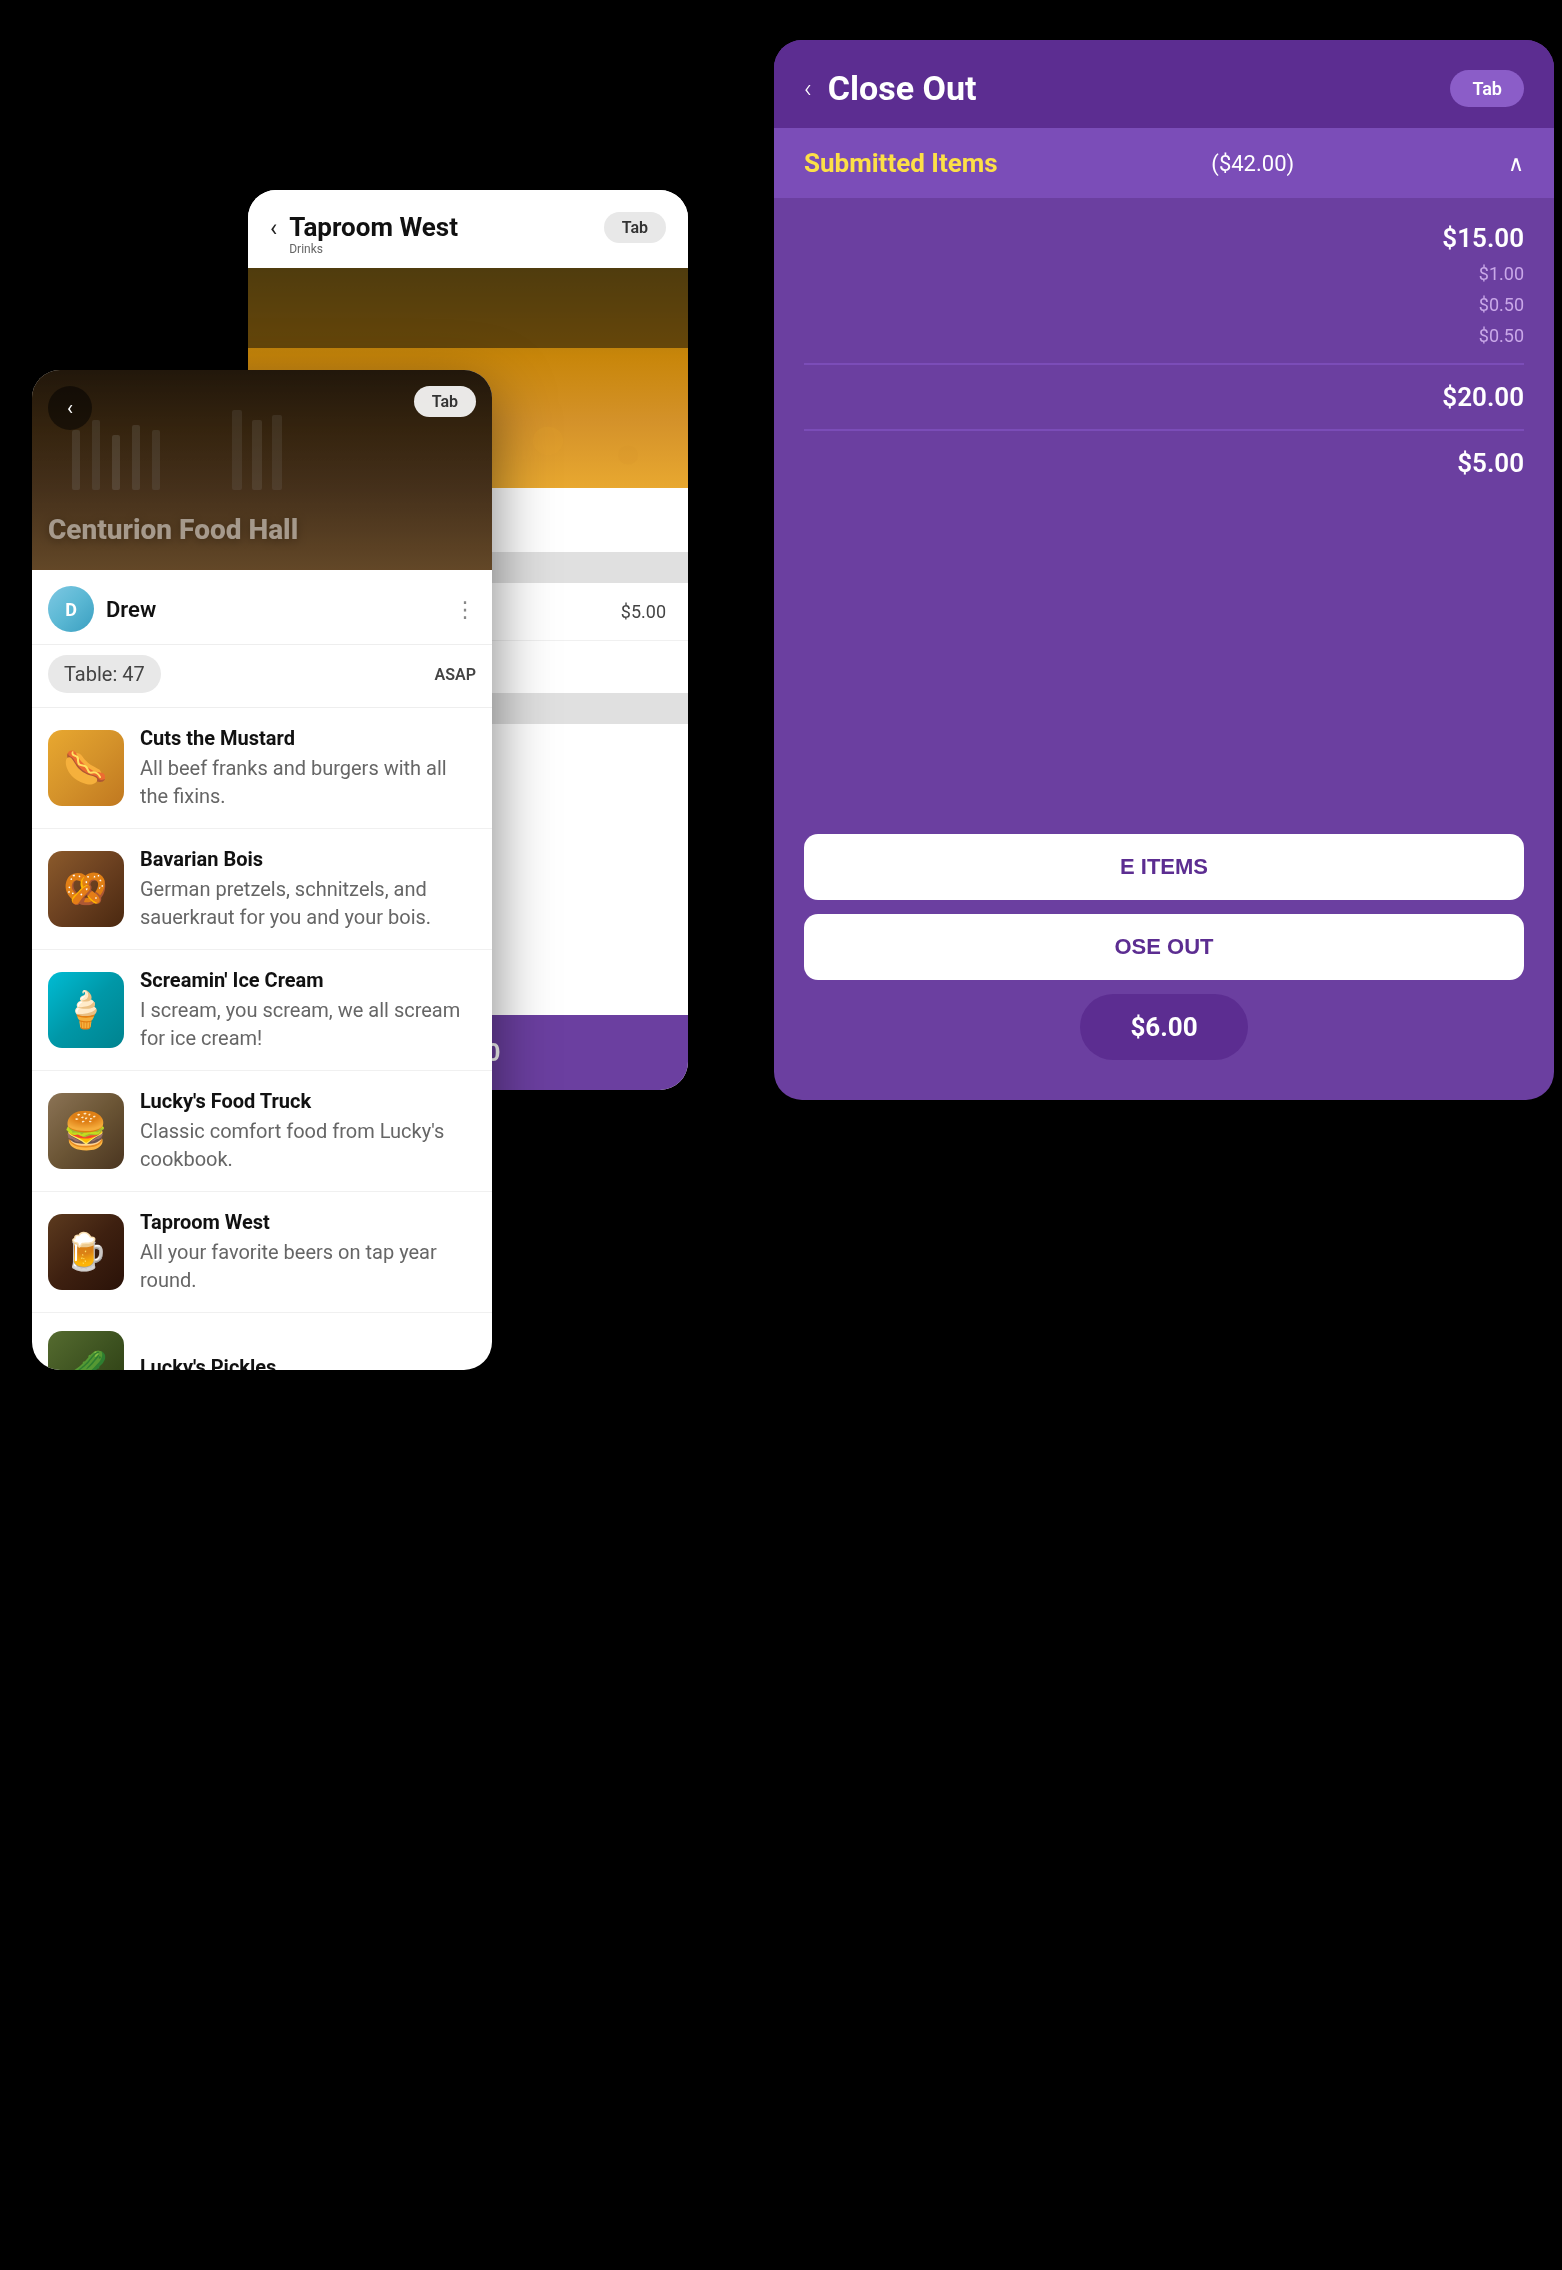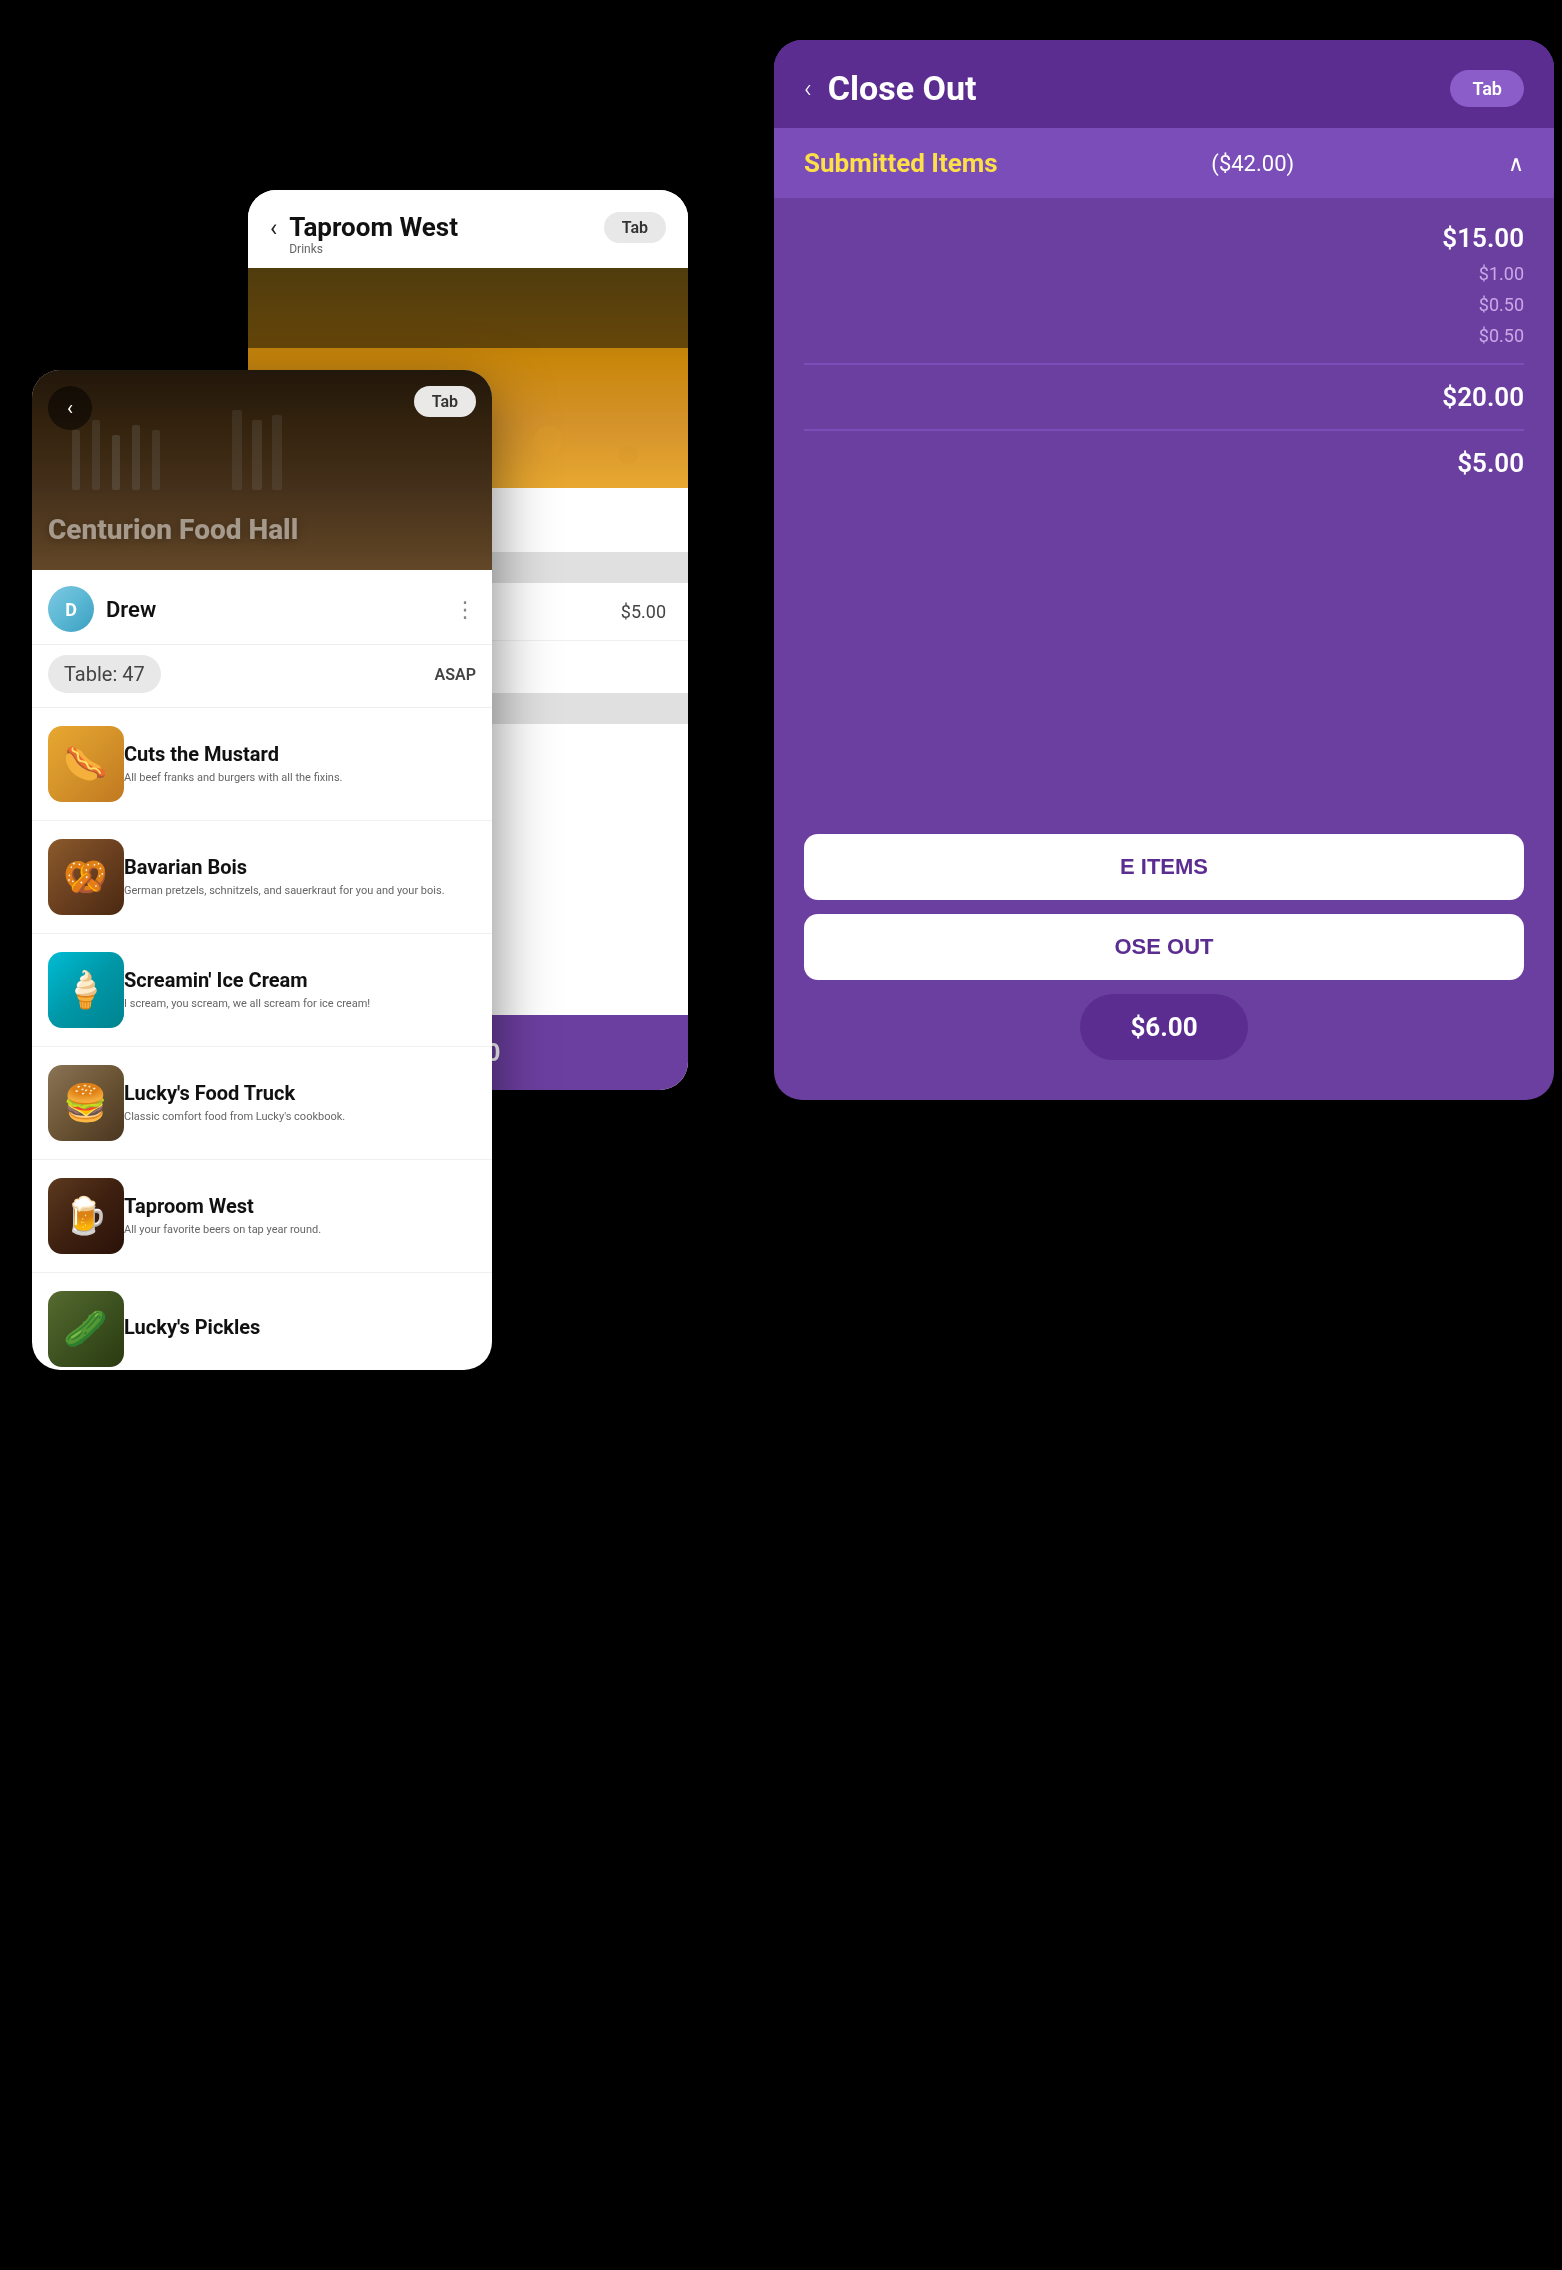--- a/index.html
+++ b/index.html
@@ -350,38 +350,38 @@
       font-size: 16px;
       color: #444;
       font-weight: 600;
     }
     .vendor-list { overflow-y: auto; }
     .vendor-item {
       display: flex;
       align-items: center;
       padding: 18px 16px;
       border-bottom: 1px solid #f0f0f0;
-      gap: 0;
+      gap: 16px;
     }
     .vendor-thumb {
       width: 76px;
       height: 76px;
       border-radius: 14px;
       flex-shrink: 0;
       overflow: hidden;
     }
     .vendor-info { flex: 1; }
     .vendor-name {
       font-size: 20px;
       font-weight: 700;
       color: #111;
       margin-bottom: 4px;
     }
     .vendor-desc {
-      font-size: 11px;
+      font-size: 20px;
       color: #666;
       line-height: 1.4;
     }
 
     
     .thumb-mustard {
       background: linear-gradient(135deg, #E8A830 0%, #D4922A 50%, #C07820 100%);
     }
     .thumb-bavarian {
       background: linear-gradient(135deg, #8B5A2B 0%, #6B4020 50%, #4A2810 100%);

